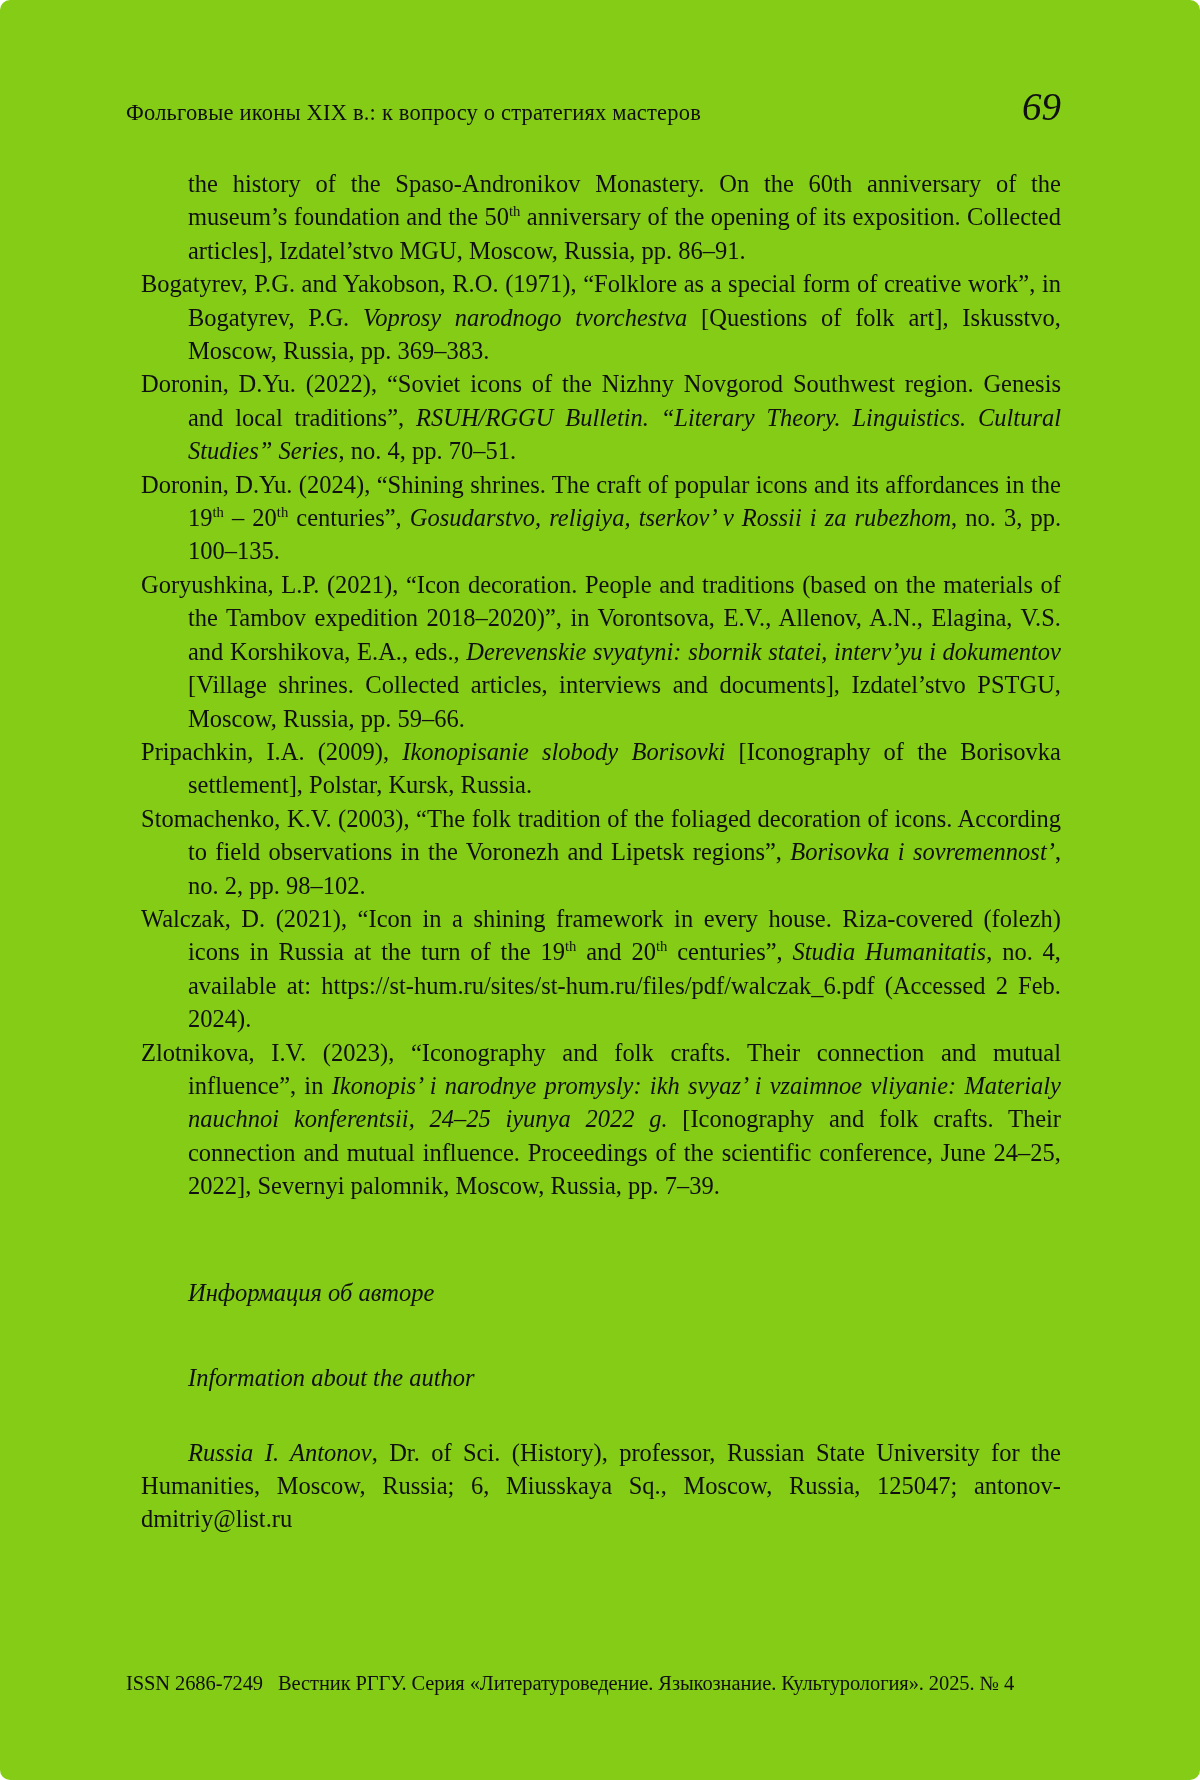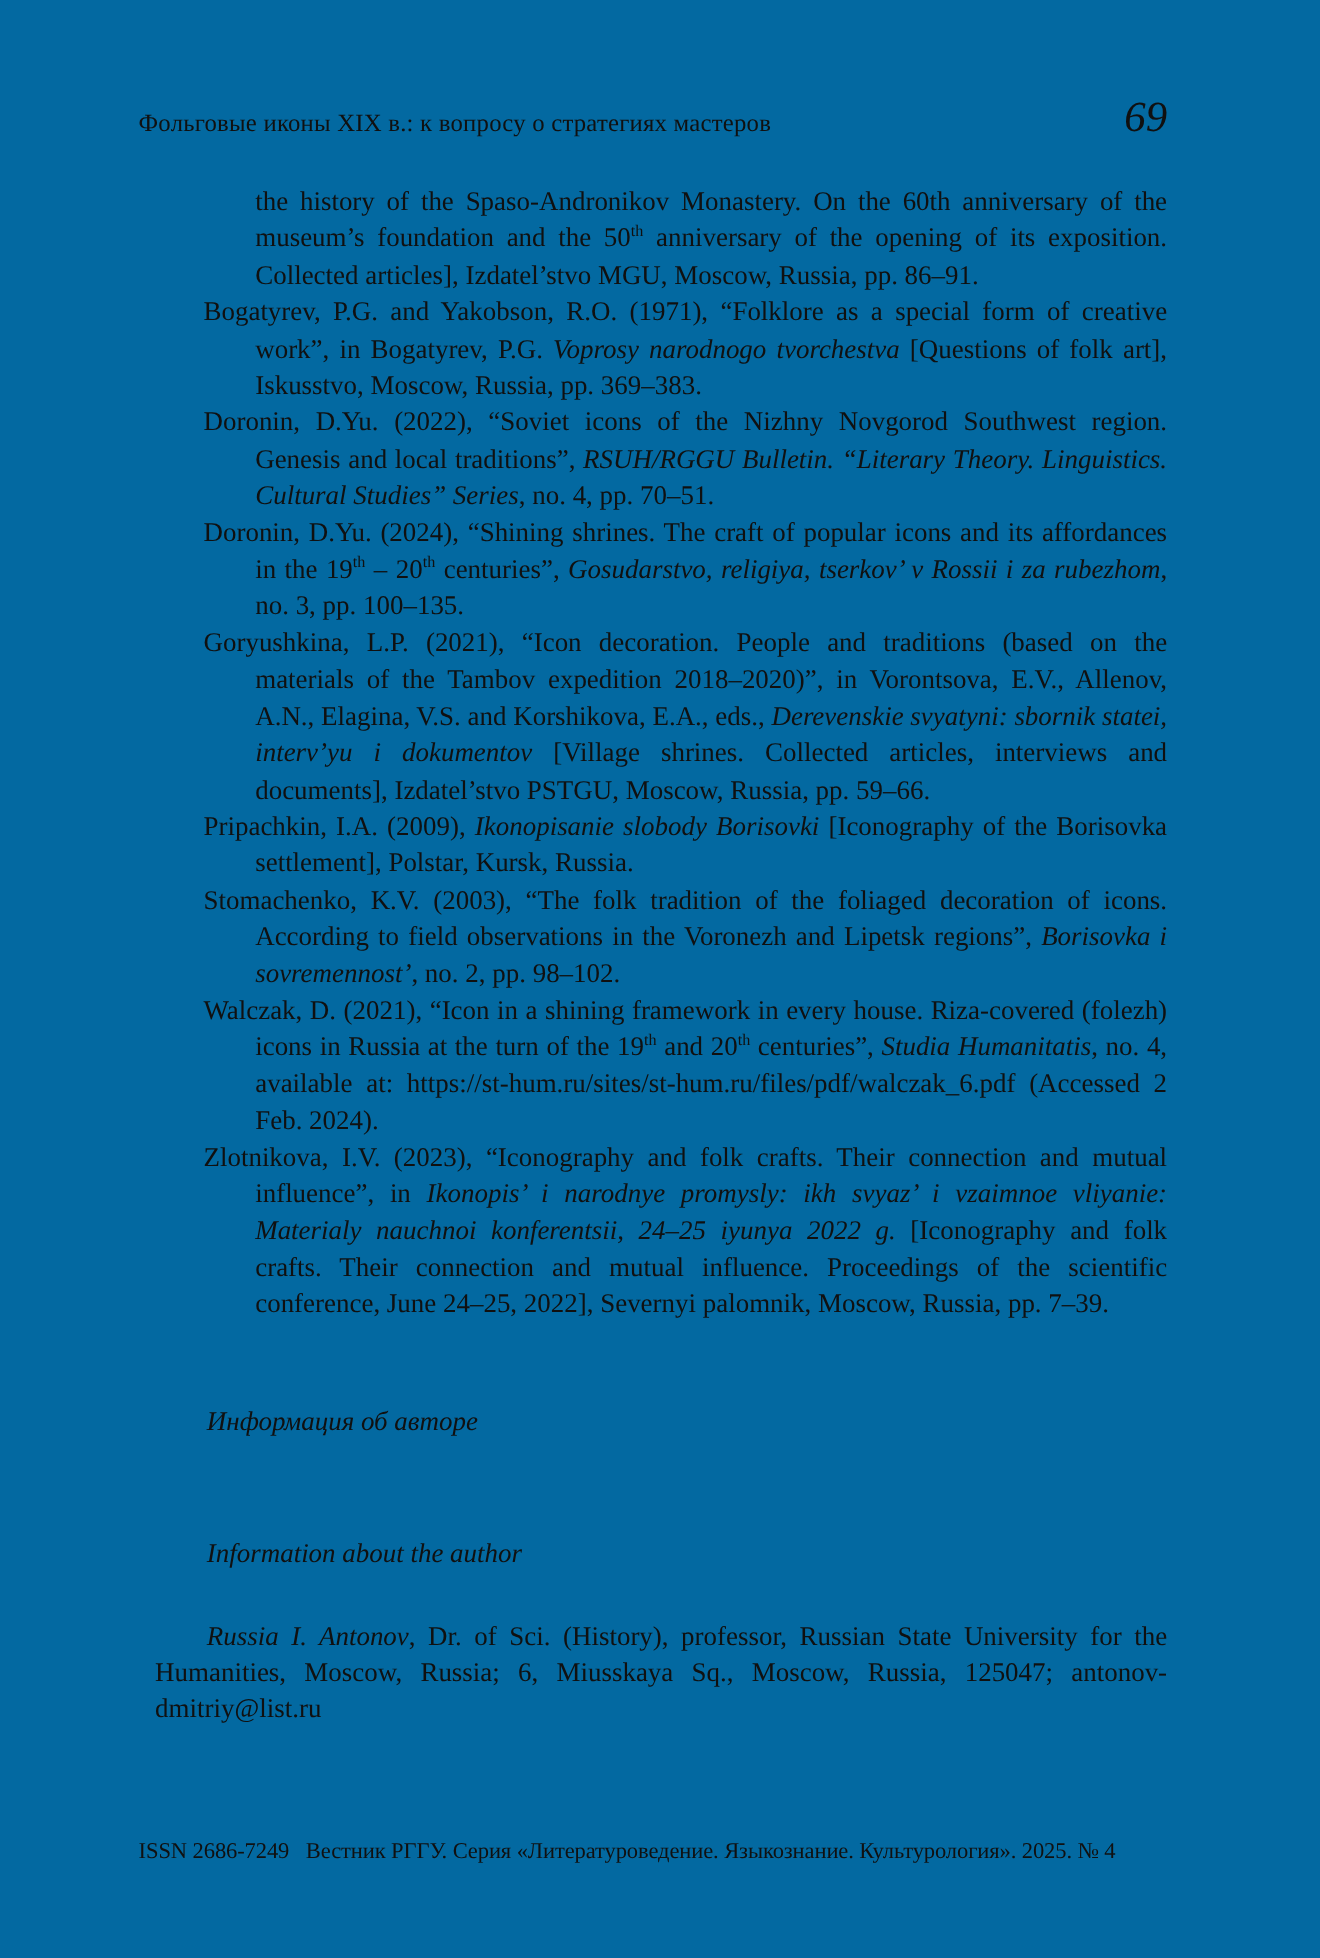--- a/index.html
+++ b/index.html
@@ -4,24 +4,25 @@
 <style>
   html, body {
     margin: 0;
     padding: 0;
     background: #ffffff;
   }
   .page {
     position: relative;
     width: 1200px;
     height: 1780px;
-    background: #0369a1;
+    background: #84cc16;
     color: #101010;
     font-family: "Liberation Serif", "DejaVu Serif", serif;
     overflow: hidden;
+    border-radius: 10px;
   }
   .content {
     position: absolute;
     left: 141px;
     top: 84px;
     width: 920px;
   }
   .running-head {
     display: flex;
     justify-content: space-between;
@@ -34,21 +35,20 @@
     letter-spacing: 0.2px;
   }
   .page-number {
     font-size: 39px;
     font-style: italic;
   }
   .refs {
     margin-top: 38px;
     font-size: 24.5px;
     line-height: 33.4px;
-    margin-left: 44px;
   }
   .ref {
     margin: 0;
     text-align: justify;
     padding-left: 47px;
     text-indent: -47px;
   }
   .ref.cont {
     text-indent: 0;
   }
@@ -63,21 +63,21 @@
   .sec-heading {
     font-size: 24.5px;
     font-weight: normal;
     margin: 0 0 0 47px;
     padding: 0;
   }
   .sec-heading.ru {
     margin-top: 76px;
   }
   .sec-heading.en {
-    margin-top: 92px;
+    margin-top: 57px;
   }
   .author-par {
     margin: 44px 0 0 0;
     font-size: 24.5px;
     line-height: 33.4px;
     text-align: justify;
     text-indent: 47px;
   }
   .footer {
     position: absolute;

